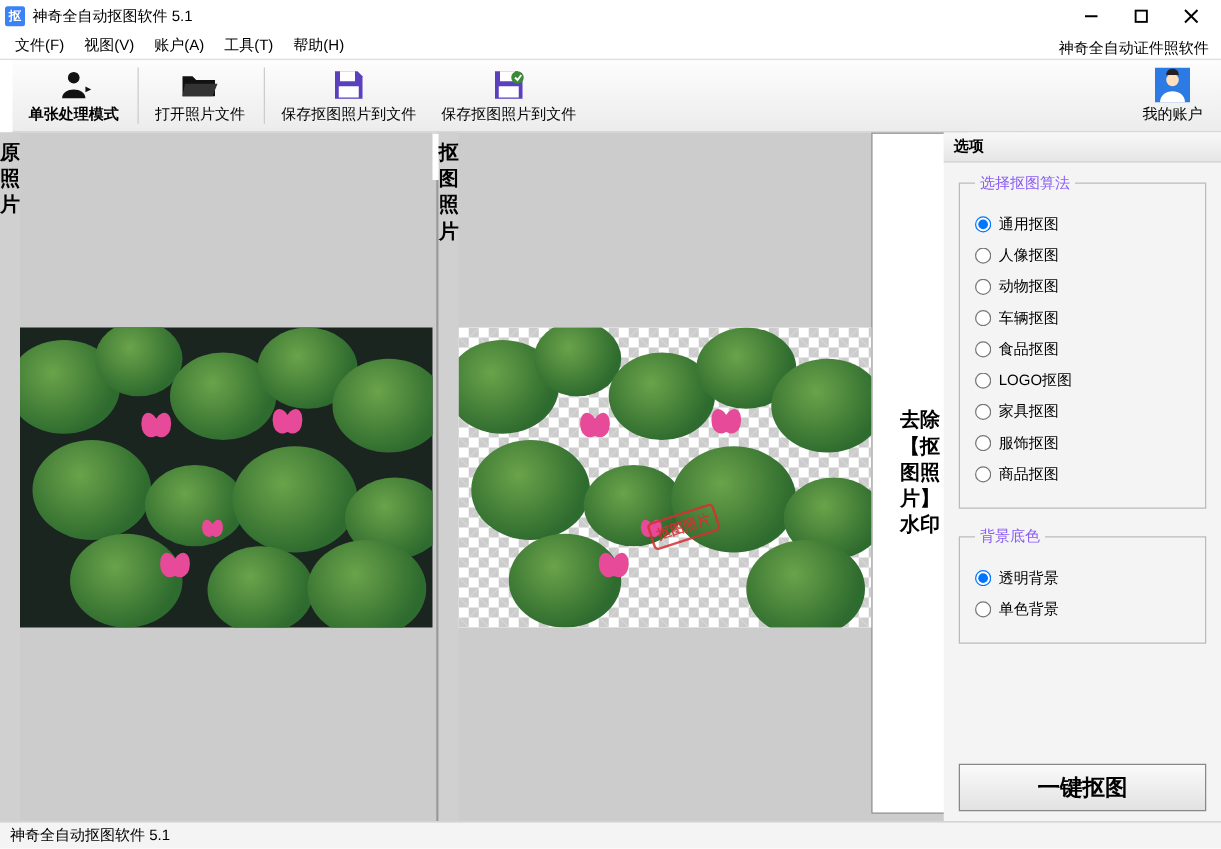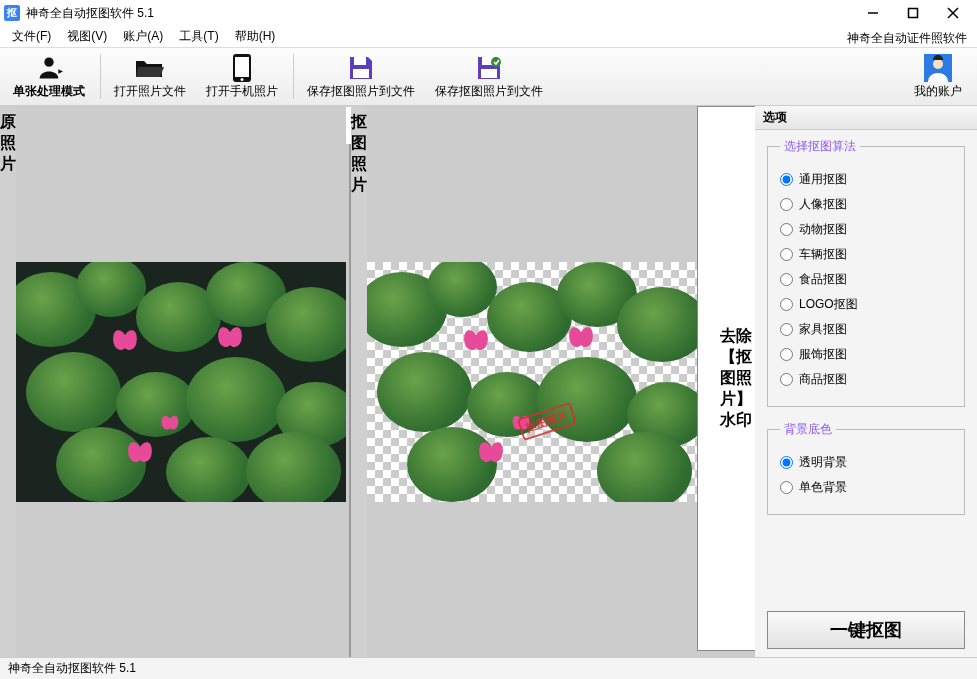--- a/index.html
+++ b/index.html
@@ -5,21 +5,21 @@
 * { box-sizing: border-box; margin: 0; padding: 0; }
 body { font-family: "Microsoft YaHei", "SimSun", sans-serif; font-size: 12px; background: #fff; width: 977px; height: 679px; overflow: hidden; display: flex; flex-direction: column; }
 .titlebar { height: 26px; display: flex; align-items: center; padding: 0 4px; background: #fff; }
 .titlebar .app-icon { width: 16px; height: 16px; background: #3b82f6; margin-right: 6px; border-radius: 2px; display:flex; align-items:center; justify-content:center; color:#fff; font-size:10px; font-weight:bold; }
 .titlebar .title { flex: 0 0 auto; font-size: 12px; }
 .titlebar .spacer { flex: 1; }
 .titlebar .win-btn { width: 40px; height: 26px; display: flex; align-items: center; justify-content: center; cursor: pointer; }
 .menubar { height: 22px; display: flex; align-items: flex-end; padding: 0 6px; border-bottom: 1px solid #ddd; }
 .menubar .menu-item { padding: 2px 6px; margin-right: 4px; cursor: pointer; }
 .menubar .brand { margin-left: auto; padding-right: 4px; }
-.toolbar { height: 58px; display: flex; align-items: stretch; background: linear-gradient(#fdfdfd,#ececec); border-bottom: 1px solid #ccc; padding: 2px 4px; }
+.toolbar { height: 58px; display: flex; align-items: stretch; background: linear-gradient(#fdfdfd,#ececec); border-bottom: 1px solid #ccc; padding: 2px 4px; margin-left: 10px; }
 .tool-btn { display: flex; flex-direction: column; align-items: center; justify-content: center; padding: 2px 8px; margin-right: 2px; border: 1px solid transparent; cursor: pointer; min-width: 62px; }
 .tool-btn .icon { height: 30px; display:flex; align-items:center; justify-content:center; }
 .tool-btn .lbl { font-size: 12px; white-space: nowrap; }
 .tool-btn.bold .lbl { font-weight: bold; }
 .toolbar .sep { width: 1px; background: #ccc; margin: 4px 4px; }
 .toolbar .flex { flex:1; }
 .main { flex: 1; display: flex; min-height: 0; }
 .panel { display: flex; background: #ccc; }
 .panel-left { width: 351px; border-right: 2px solid #999; }
 .panel-mid { width: 404px; border-right: 1px solid #ef4444; }
@@ -100,30 +100,20 @@
   <div class="sep"></div>
   <div class="tool-btn">
     <span class="icon">
         <svg width="32" height="26" viewBox="0 0 32 26">
           <path d="M2 6h8l3 3h15v13H2z" fill="#111"></path>
           <path d="M4 12h26l-4 10H2z" fill="#333"></path>
         </svg>
       </span>
     <span class="lbl">打开照片文件</span>
   </div>
-  <div class="tool-btn">
-    <span class="icon">
-        <svg width="22" height="30" viewBox="0 0 22 30">
-          <rect x="2" y="1" width="18" height="28" rx="3" fill="#111"></rect>
-          <rect x="4" y="4" width="14" height="20" fill="#fff"></rect>
-          <circle cx="11" cy="26.5" r="1.5" fill="#fff"></circle>
-        </svg>
-      </span>
-    <span class="lbl">打开手机照片</span>
-  </div>
   <div class="sep"></div>
   <div class="tool-btn">
     <span class="icon">
         <svg width="28" height="28" viewBox="0 0 28 28">
           <path d="M3 3h18l4 4v18H3z" fill="#5a3fbf"></path>
           <rect x="7" y="3" width="12" height="8" fill="#fff"></rect>
           <rect x="6" y="15" width="16" height="9" fill="#fff"></rect>
         </svg>
       </span>
     <span class="lbl">保存抠图照片到文件</span>

